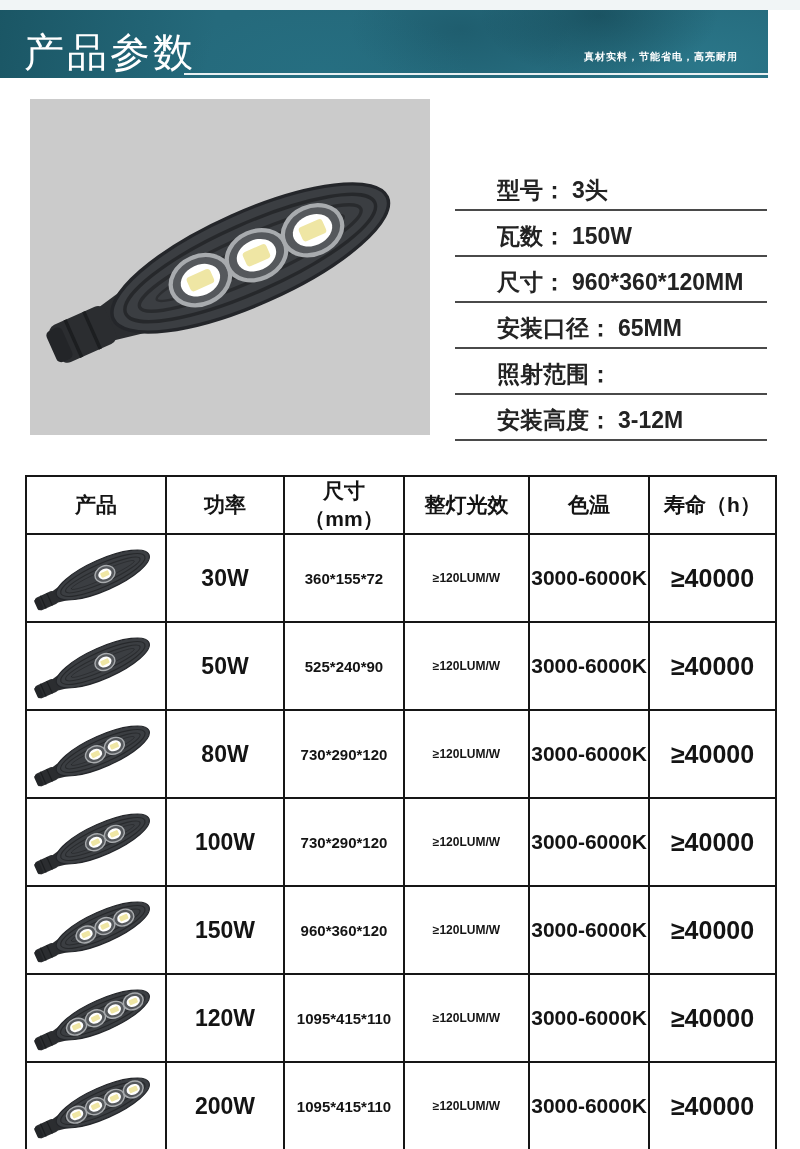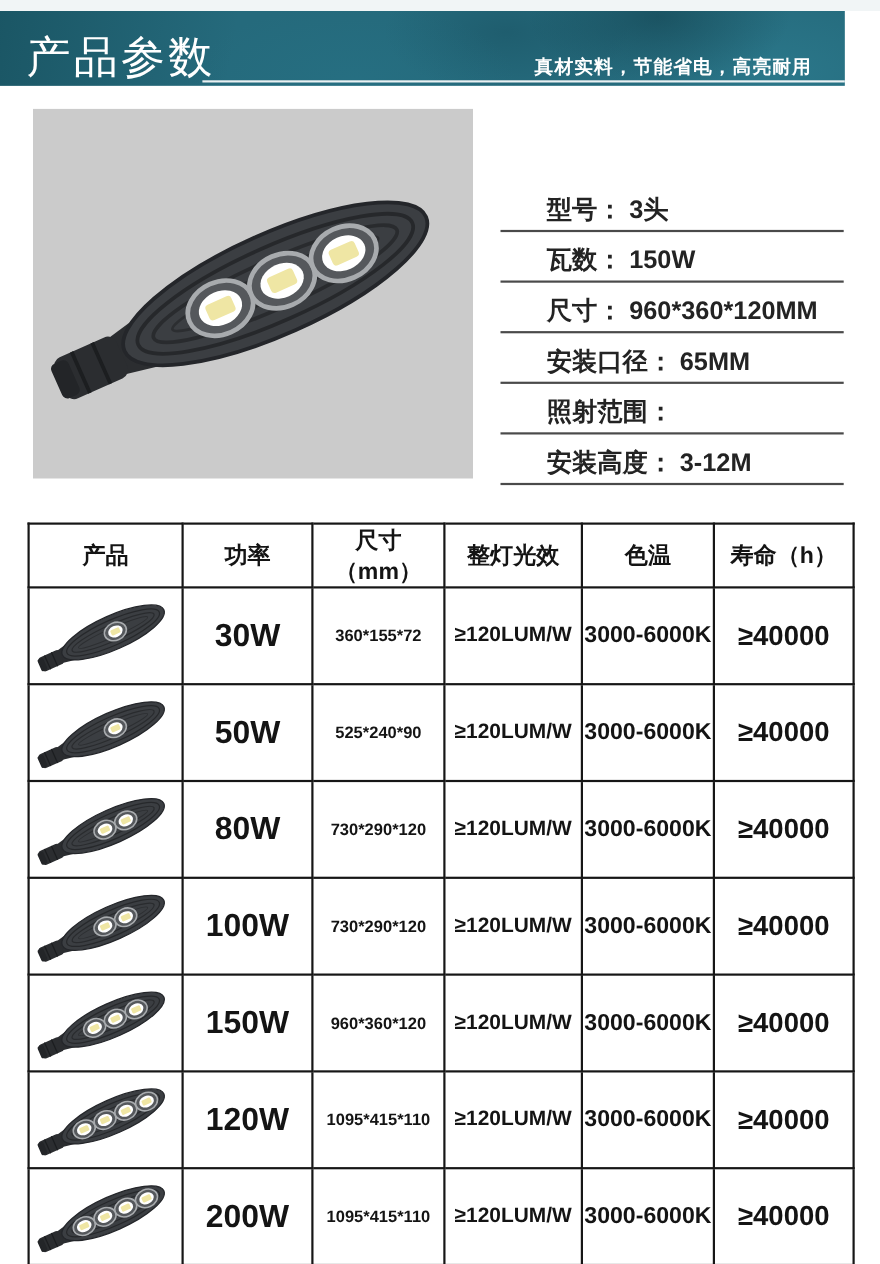--- a/index.html
+++ b/index.html
@@ -24,21 +24,21 @@
   }
   .banner-title-cn {
     position:absolute; left:24px; top:22px; font-size:40px; line-height:1;
     font-weight:300; color:#ffffff; letter-spacing:3px; white-space:nowrap;
   }
   .banner-title-en {
     position:absolute; left:187px; top:43px; font-size:20px; line-height:1;
     font-weight:300; color:#ffffff; letter-spacing:.5px; white-space:nowrap;
   }
   .banner-tagline {
-    position:absolute; right:30px; top:42px; font-size:17px; line-height:1;
+    position:absolute; right:30px; top:42px; font-size:10px; line-height:1;
     font-weight:700; color:#ffffff; letter-spacing:1px; white-space:nowrap;
   }
   .banner-line {
     position:absolute; left:184px; top:63px; width:588px; height:2px;
     background:rgba(255,255,255,.9);
   }
 
   
   .product-image-box {
     position:absolute; left:30px; top:99px; width:400px; height:336px;
@@ -59,23 +59,23 @@
   table.params {
     position:absolute; left:25px; top:475px; width:750px;
     border-collapse:collapse; table-layout:fixed;
   }
   table.params th, table.params td {
     border:2px solid #161616; text-align:center; vertical-align:middle;
     color:#141414; overflow:hidden; padding:0;
   }
   table.params th { height:38px; font-size:21px; font-weight:700; }
   table.params td { height:88px; }
-  td.col-power { font-size:29px; font-weight:600;border-radius:30px; }
+  td.col-power { font-size:23px; font-weight:600;border-radius:30px; }
   td.col-size  { font-size:15px; font-weight:600; }
-  td.col-eff   { font-size:19px; font-weight:600; }
+  td.col-eff   { font-size:12px; font-weight:600; }
   td.col-temp  { font-size:21px; font-weight:600; }
   td.col-life  { font-size:25px; font-weight:700; }
   td.col-product { padding:2px; }
   .lamp-thumb { display:flex; align-items:center; justify-content:center; height:100%; }
   .lamp-thumb svg { width:132px; height:80px; }
 </style>
 </head>
 <body>
 
 <div class="top-strip"></div>

